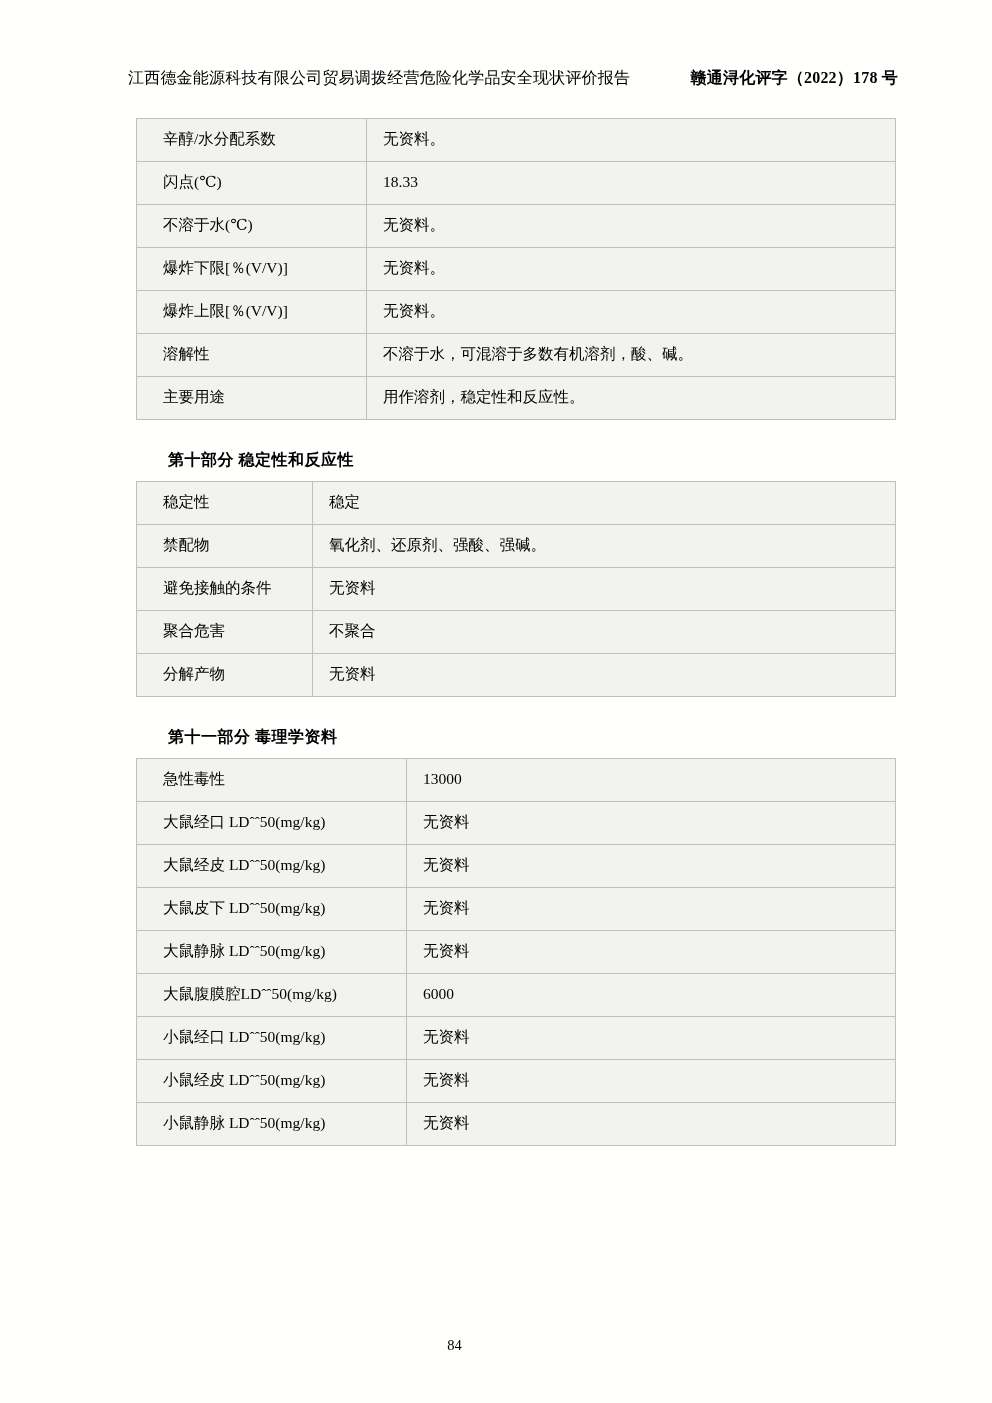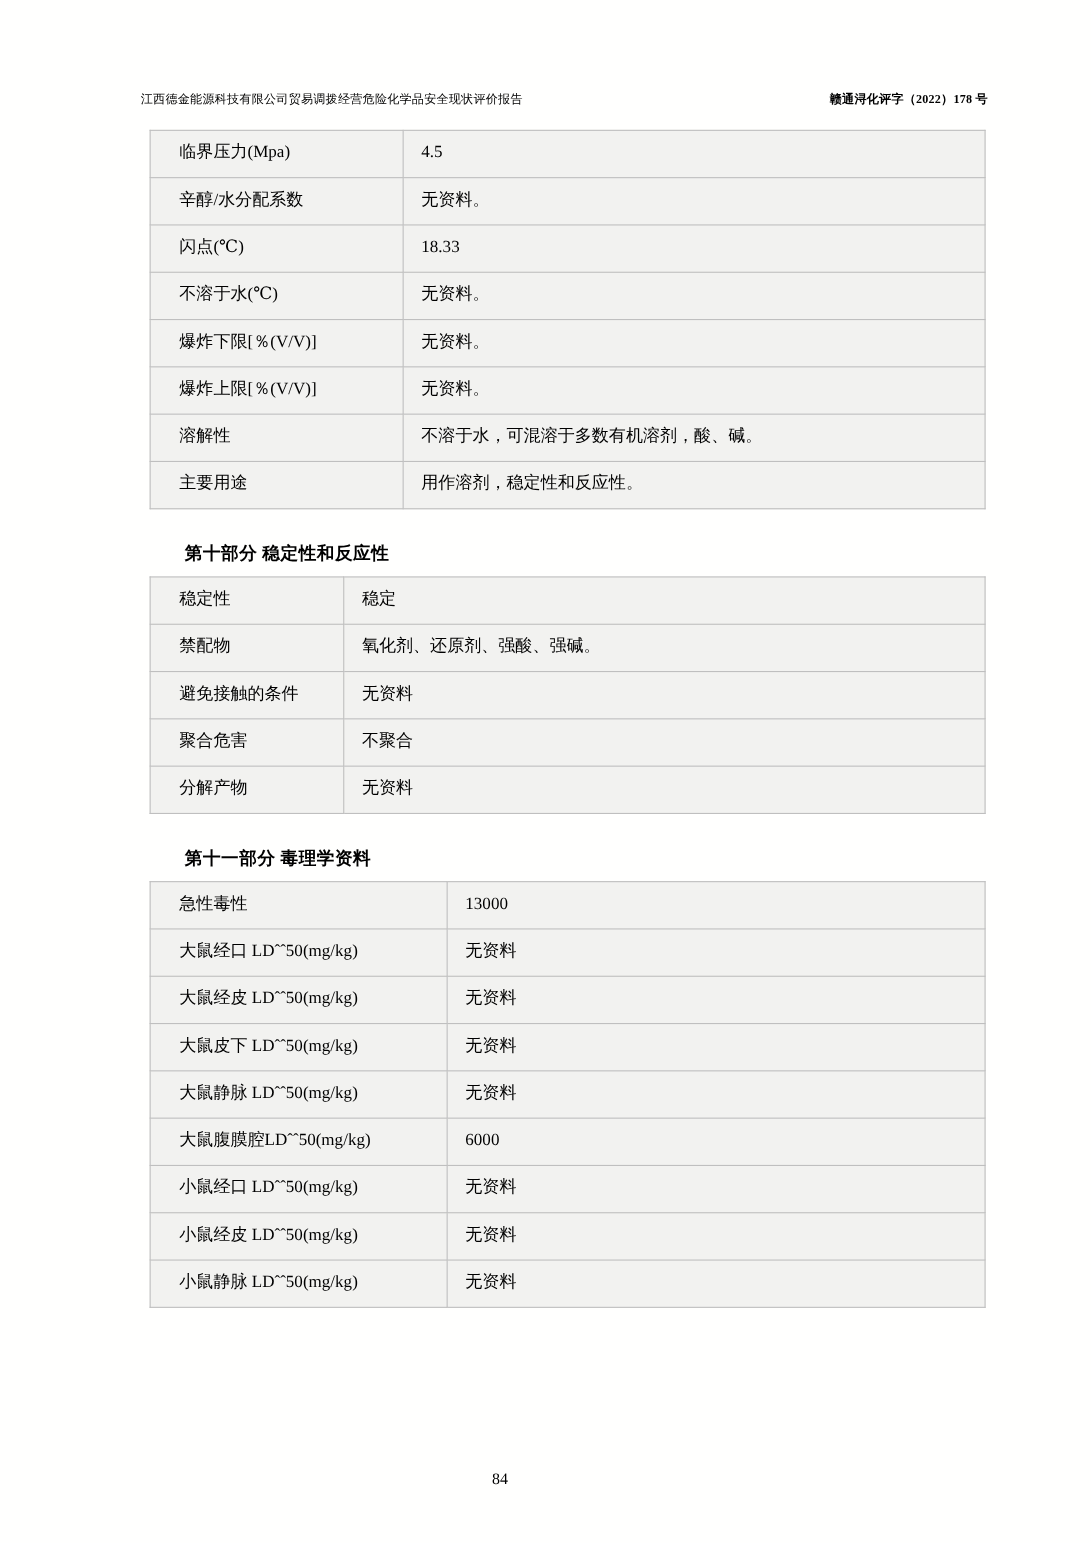--- a/index.html
+++ b/index.html
@@ -14,27 +14,27 @@
   .page {
     position: relative;
     width: 992px;
     height: 1403px;
     margin: 0 auto;
     background: #fffffe;
     box-sizing: border-box;
   }
   .header {
     position: absolute;
-    top: 83px;
+    top: 68px;
     left: 128px;
     width: 770px;
     display: flex;
     justify-content: space-between;
     align-items: baseline;
-    font-size: 11px;
+    font-size: 16px;
     letter-spacing: 0.2px;
   }
   .header-left {
     white-space: nowrap;
   }
   .header-right {
     white-space: nowrap;
     font-weight: bold;
   }
   .content {
@@ -96,24 +96,20 @@
 
   <div class="content">
 
     <table class="doc-table t1">
       <colgroup>
           <col class="c1">
           <col>
         </colgroup>
       <tbody>
         <tr>
-          <td>临界压力(Mpa)</td>
-          <td class="val latin">4.5</td>
-        </tr>
-        <tr>
           <td>辛醇/水分配系数</td>
           <td class="val">无资料。</td>
         </tr>
         <tr>
           <td>闪点(℃)</td>
           <td class="val latin">18.33</td>
         </tr>
         <tr>
           <td>不溶于水(℃)</td>
           <td class="val">无资料。</td>

